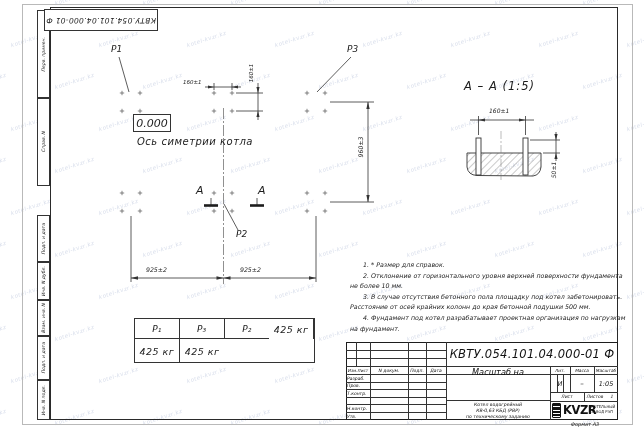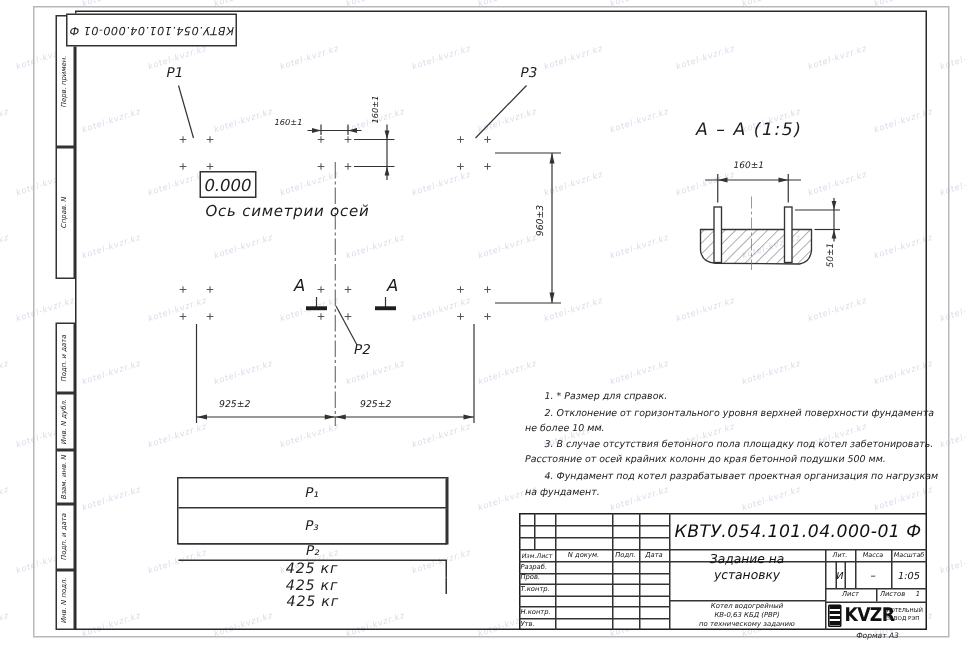--- a/index.html
+++ b/index.html
@@ -20,22 +20,22 @@
       display:flex;align-items:center;justify-content:center;background:#fff;}
   .sidebox span{writing-mode:vertical-rl;transform:rotate(180deg);font-size:4.6px;
       font-style:italic;white-space:nowrap;color:#222;}
   .topstamp{position:absolute;left:44px;top:9px;width:114px;height:22px;border:1px solid #333;
       z-index:3;display:flex;align-items:center;justify-content:center;background:#fff;}
   .topstamp span{transform:rotate(180deg);font-size:7.5px;font-style:italic;letter-spacing:.3px;}
   .elev{position:absolute;left:133px;top:114px;width:38px;height:18px;border:1px solid #333;
       z-index:3;display:flex;align-items:center;justify-content:center;
       font-size:11px;font-style:italic;background:#fff;}
   
-  .ltable{position:absolute;left:118px;top:318px;width:181px;height:45px;z-index:3;
-      display:grid;grid-template-columns:1fr;grid-template-rows:20px 24px;
+  .ltable{position:absolute;left:134px;top:318px;width:181px;height:45px;z-index:3;
+      display:grid;grid-template-columns:1fr 1fr 1fr 1fr;grid-template-rows:20px 24px;
       border:1px solid #333;background:#fff;}
   .ltable div{border-right:1px solid #333;border-bottom:1px solid #333;
       display:flex;align-items:center;justify-content:center;font-style:italic;}
   .ltable div:nth-child(3n){border-right:none;}
   .ltable div:nth-child(n+4){border-bottom:none;}
   .lt-h{font-size:9px;} .lt-v{font-size:9.5px;letter-spacing:.5px;}
   
   .notes{position:absolute;left:350px;top:260px;width:282px;z-index:3;
       font-size:6.3px;font-style:italic;line-height:10.6px;color:#1c1c1c;}
   .notes p{margin:0;text-indent:13px;}
@@ -265,21 +265,21 @@
         <path d="M304.8,211 h4.4 M307,208.8 v4.4"></path>
         <path d="M322.8,193 h4.4 M325,190.8 v4.4"></path>
         <path d="M322.8,211 h4.4 M325,208.8 v4.4"></path>
       </g>
   </svg>
 
   <div class="txt" style="left:111px;top:44px;font-size:9px;">P1</div>
   <div class="txt" style="left:347px;top:44px;font-size:9px;">P3</div>
   <div class="txt" style="left:236px;top:229px;font-size:9px;">P2</div>
   <div class="elev">0.000</div>
-  <div class="txt" style="left:137px;top:136px;font-size:10px;letter-spacing:.5px;">Ось симетрии осей</div>
+  <div class="txt" style="left:137px;top:136px;font-size:10px;letter-spacing:.5px;">Ось симетрии котла</div>
   <div class="txt" style="left:183px;top:79px;font-size:5.5px;">160±1</div>
   <div class="txt vtext" style="left:238px;top:68px;width:26px;height:10px;font-size:5.5px;">160±1</div>
   <div class="txt" style="left:146px;top:266px;font-size:6.2px;">925±2</div>
   <div class="txt" style="left:240px;top:266px;font-size:6.2px;">925±2</div>
   <div class="txt vtext" style="left:345px;top:142px;width:30px;height:10px;font-size:6.2px;">960±3</div>
   <div class="txt" style="left:196px;top:184px;font-size:11px;">А</div>
   <div class="txt" style="left:258px;top:184px;font-size:11px;">А</div>
 
   <div class="txt" style="left:464px;top:79px;font-size:11.5px;letter-spacing:1px;">А – А (1:5)</div>
   <div class="txt" style="left:489px;top:107px;font-size:6px;">160±1</div>
@@ -330,22 +330,21 @@
   <div class="tb-txt" style="left:446px;top:344px;width:172px;height:20px;font-size:11.5px;letter-spacing:.3px;">КВТУ.054.101.04.000-01 Ф</div>
   <div class="tb-txt" style="left:346px;top:366px;width:24px;height:8px;font-size:4.2px;">Изм.Лист</div>
   <div class="tb-txt" style="left:370px;top:366px;width:38px;height:8px;font-size:4.5px;">N докум.</div>
   <div class="tb-txt" style="left:408px;top:366px;width:18px;height:8px;font-size:4.5px;">Подп.</div>
   <div class="tb-txt" style="left:426px;top:366px;width:20px;height:8px;font-size:4.5px;">Дата</div>
   <div class="tb-txt" style="left:347px;top:374px;width:23px;height:8px;font-size:4.5px;justify-content:flex-start;">Разраб.</div>
   <div class="tb-txt" style="left:347px;top:382px;width:23px;height:7px;font-size:4.5px;justify-content:flex-start;">Пров.</div>
   <div class="tb-txt" style="left:347px;top:389px;width:23px;height:8px;font-size:4.5px;justify-content:flex-start;">Т.контр.</div>
   <div class="tb-txt" style="left:347px;top:404px;width:23px;height:8px;font-size:4.5px;justify-content:flex-start;">Н.контр.</div>
   <div class="tb-txt" style="left:347px;top:412px;width:23px;height:8px;font-size:4.5px;justify-content:flex-start;">Утв.</div>
-  <div class="tb-txt" style="left:446px;top:366px;width:104px;height:11px;font-size:8.2px;">Задание на</div>
-  <div class="tb-txt" style="left:446px;top:377px;width:104px;height:11px;font-size:8.2px;">установку</div>
+  <div class="tb-txt" style="left:446px;top:366px;width:104px;height:11px;font-size:8.2px;">Масштаб на</div>
   <div class="tb-txt" style="left:446px;top:401px;width:104px;height:6px;font-size:4.6px;">Котел водогрейный</div>
   <div class="tb-txt" style="left:446px;top:407px;width:104px;height:6px;font-size:4.6px;">КВ-0,63 КБД (РВР)</div>
   <div class="tb-txt" style="left:446px;top:413px;width:104px;height:6px;font-size:4.6px;">по техническому заданию</div>
   <div class="tb-txt" style="left:550px;top:366px;width:20px;height:8px;font-size:4.3px;">Лит.</div>
   <div class="tb-txt" style="left:570px;top:366px;width:24px;height:8px;font-size:4.3px;">Масса</div>
   <div class="tb-txt" style="left:594px;top:366px;width:24px;height:8px;font-size:4.3px;">Масштаб</div>
   <div class="tb-txt" style="left:556px;top:377px;width:8px;height:13px;font-size:6.5px;">И</div>
   <div class="tb-txt" style="left:570px;top:377px;width:24px;height:13px;font-size:7px;">–</div>
   <div class="tb-txt" style="left:594px;top:377px;width:24px;height:13px;font-size:6.5px;">1:05</div>
   <div class="tb-txt" style="left:550px;top:392px;width:34px;height:9px;font-size:4.5px;">Лист</div>

